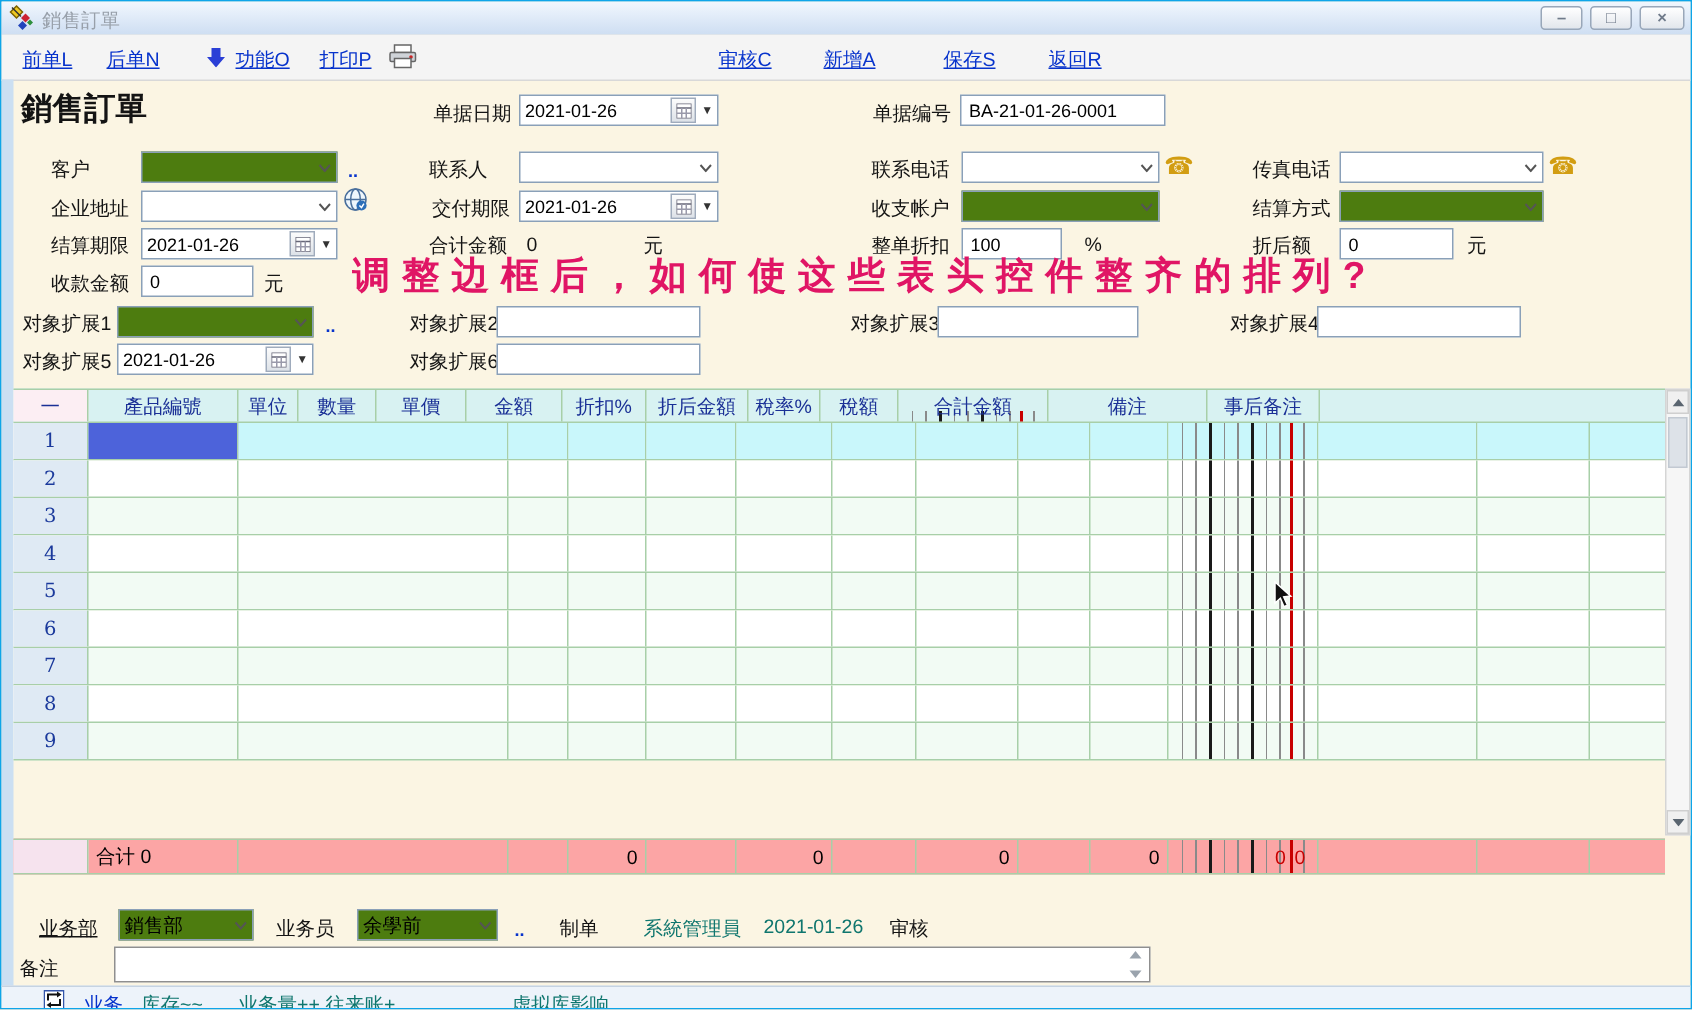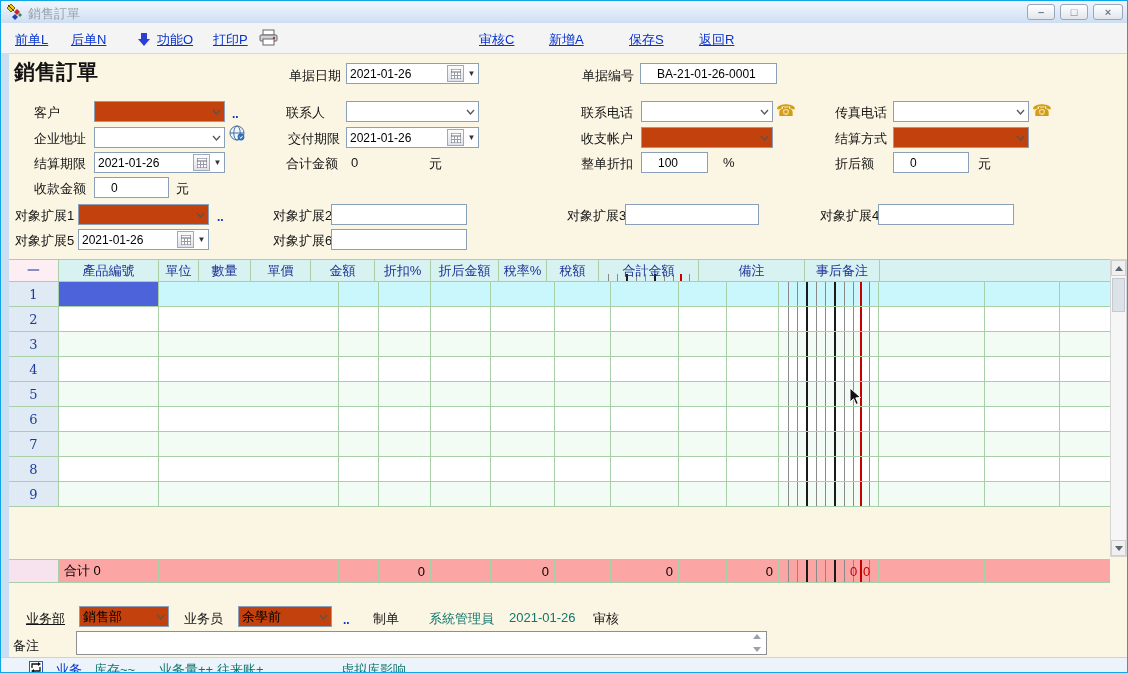--- a/index.html
+++ b/index.html
@@ -11,24 +11,24 @@
   .title-text{position:absolute;left:27px;top:4px;font-size:13px;color:#98a0aa}
   .winbtn{position:absolute;top:3px;width:28px;height:16px;background:linear-gradient(#ffffff,#e2e6ec);border:1px solid #99a7b9;border-radius:3px;display:flex;align-items:center;justify-content:center;color:#6f7a8a;font-size:11px;font-weight:bold;cursor:pointer;box-sizing:border-box}
   
   .toolbar{position:absolute;left:0;top:22px;width:100%;height:30px;background:#f4f4f4;border-bottom:1px solid #d8d8d8}
   .tbtn{position:absolute;top:8px;font-size:13px;color:#0733cc;text-decoration:underline;cursor:pointer;white-space:nowrap}
   .leftstrip{position:absolute;left:0;top:52px;width:8px;height:605px;background:#cbdff2}
   
   .lbl{position:absolute;font-size:13px;color:#141414;white-space:nowrap}
   .lbl.u{text-decoration:underline}
   .box{position:absolute;height:21px;border:1px solid #8aa0b8;background:#fff;box-sizing:border-box;font-size:12px;color:#000}
-  input.box{padding:1px 16px;font-family:"Liberation Sans",sans-serif}
+  input.box{padding:1px 5px;font-family:"Liberation Sans",sans-serif}
   .combo{display:flex;align-items:center}
   .combo .val{flex:1;padding-left:3px;overflow:hidden;white-space:nowrap;font-size:13px}
-  .combo.blue{background:#c2410c}
+  .combo.blue{background:#4d7c0f}
   .chev{width:15px;display:flex;justify-content:center;align-items:center}
   .datebox{display:flex;align-items:center}
   .datebox .val{flex:1;padding-left:3px}
   .calbtn{width:17px;height:17px;background:linear-gradient(#fcfcfc,#dde2e8);border:1px solid #9fabbc;display:flex;align-items:center;justify-content:center;margin-right:1px;box-sizing:border-box;cursor:pointer}
   .ddarrow{width:13px;text-align:center;font-size:8px;color:#333;cursor:pointer}
   .dots{position:absolute;color:#0733cc;font-weight:bold;font-size:12px;cursor:pointer}
   .phone{position:absolute;font-size:16px;color:#d29d12;cursor:pointer}
   .yuan{position:absolute;font-size:13px;color:#141414}
   .overlay{position:absolute;left:234px;top:166px;font-size:25px;font-weight:bold;letter-spacing:8px;color:#e01565;white-space:nowrap}
   
@@ -246,20 +246,21 @@
   <span class="lbl" style="left:580px;top:154px">整单折扣</span>
   <input class="box" style="left: 640px; top: 151px; width: 67px;" value="100">
   <span class="lbl" style="left:722px;top:154px">%</span>
   <span class="lbl" style="left:834px;top:154px">折后额</span>
   <input class="box" style="left: 892px; top: 151px; width: 76px;" value="0">
   <span class="yuan" style="left:977px;top:154px">元</span>
 
   <span class="lbl" style="left:33px;top:179px">收款金额</span>
   <input class="box" style="left: 93px; top: 176px; width: 75px;" value="0">
   <span class="yuan" style="left:175px;top:179px">元</span>
+  <div class="overlay">调整边框后，如何使这些表头控件整齐的排列?</div>
 
   <span class="lbl" style="left:14px;top:206px">对象扩展1</span>
   <div class="box combo blue" style="left:77px;top:203px;width:131px">
     <span class="val"></span>
     <span class="chev">
         <svg width="9" height="6">
           <polyline points="1,1 4.5,5 8,1" fill="none" stroke="#555" stroke-width="1.3"></polyline>
         </svg>
       </span>
   </div>

